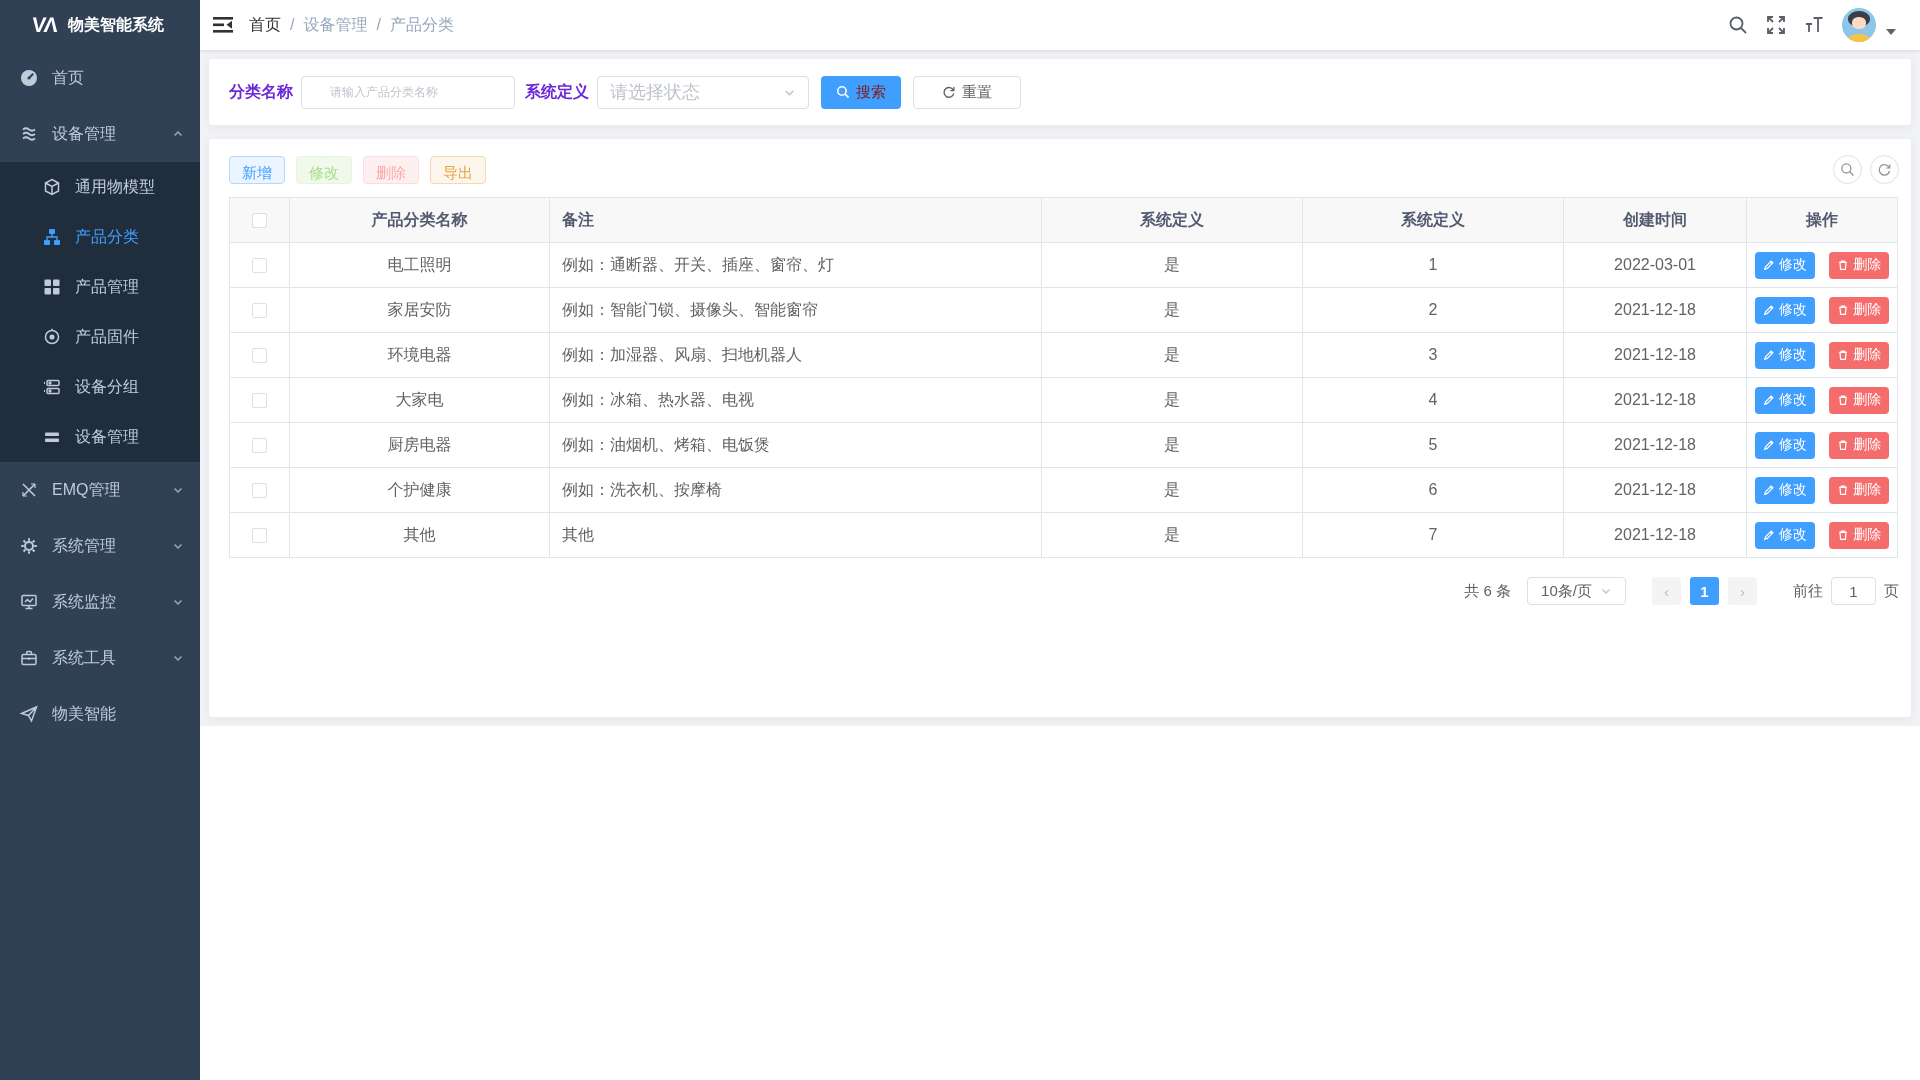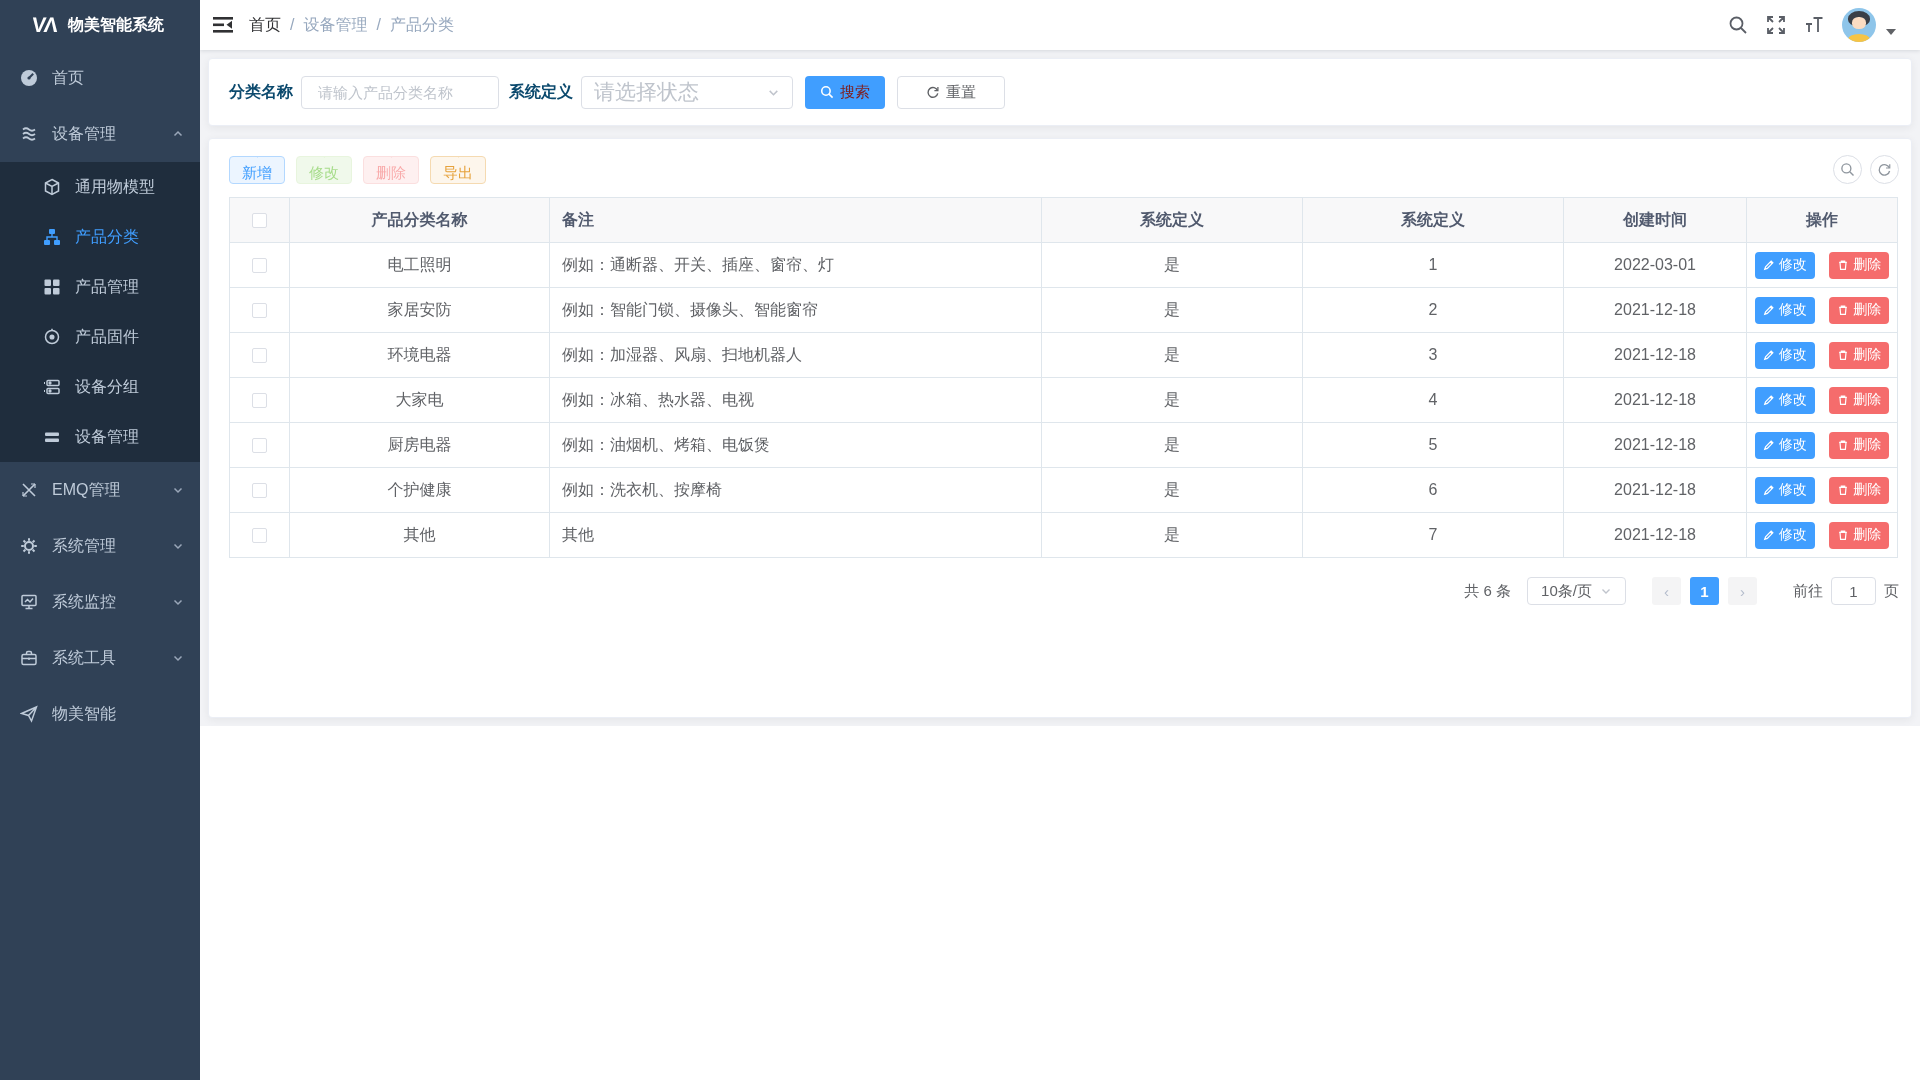--- a/index.html
+++ b/index.html
@@ -41,28 +41,28 @@
   .avatar .shirt { position:absolute; bottom:-3px; left:6px; width:22px; height:11px;
     background:#f6c445; border-radius:50% 50% 0 0; }
   .caret-down { width:0; height:0; border-left:5px solid transparent; border-right:5px solid transparent;
     border-top:6px solid #606266; margin-left:-8px; margin-top:14px; cursor:pointer; }
 
   
   .app-main { position:absolute; left:200px; top:50px; right:0; background:#f2f3f6; padding:8px; }
   .card { background:#fff; border:1px solid #ebeef5; border-radius:4px;
     box-shadow:0 2px 8px rgba(0,0,0,.06); }
   .filter-card { height:68px; display:flex; align-items:center; padding:0 20px; margin-bottom:12px; }
-  .f-label { font-size:16px; font-weight:700; color:#0c4a6e; margin-right:8px;font-family:Liberation Mono, monospace; }
-  .f-input { width:198px; height:33px; border:1px solid #dcdfe6; border-radius:4px;
-    font-size:15px; color:#606266; padding:0 16px; outline:none; }
+  .f-label { font-size:16px; font-weight:700; color:#6d28d9; margin-right:8px;font-family:Liberation Mono, monospace; }
+  .f-input { width:214px; height:33px; border:1px solid #dcdfe6; border-radius:4px;
+    font-size:12px; color:#606266; padding:0 28px; outline:none; }
   .f-input::placeholder { color:#bfc4cc; }
   .f-select { width:212px; height:33px; border:1px solid #dcdfe6; border-radius:4px;
     display:flex; align-items:center; padding:0 12px; margin-right:12px; cursor:pointer;
     background:#fff; }
-  .f-select .ph { color:#bfc4cc; font-size:21px; flex:1; }
+  .f-select .ph { color:#bfc4cc; font-size:18px; flex:1; }
   .gap10 { width:10px; }
   .btn { display:inline-flex; align-items:center; justify-content:center; gap:6px;
     border-radius:4px; cursor:pointer; font-size:15px; border:1px solid transparent; }
   .btn-search { height:33px; padding:0 14px; background:#409eff; color:#7f1d1d; margin-right:12px; }
   .btn-reset { height:33px; padding:0 28px; background:#fff; color:#606266; border-color:#dcdfe6; }
 
   .table-card { height:580px; padding:16px 12px 0 20px; position:relative; }
   .tools { display:flex; align-items:center; gap:11px; }
   .tbtn { height:28px; padding:0 12px; font-size:15px;flex-direction:column; }
   .tbtn svg { width:13px; height:13px; }

